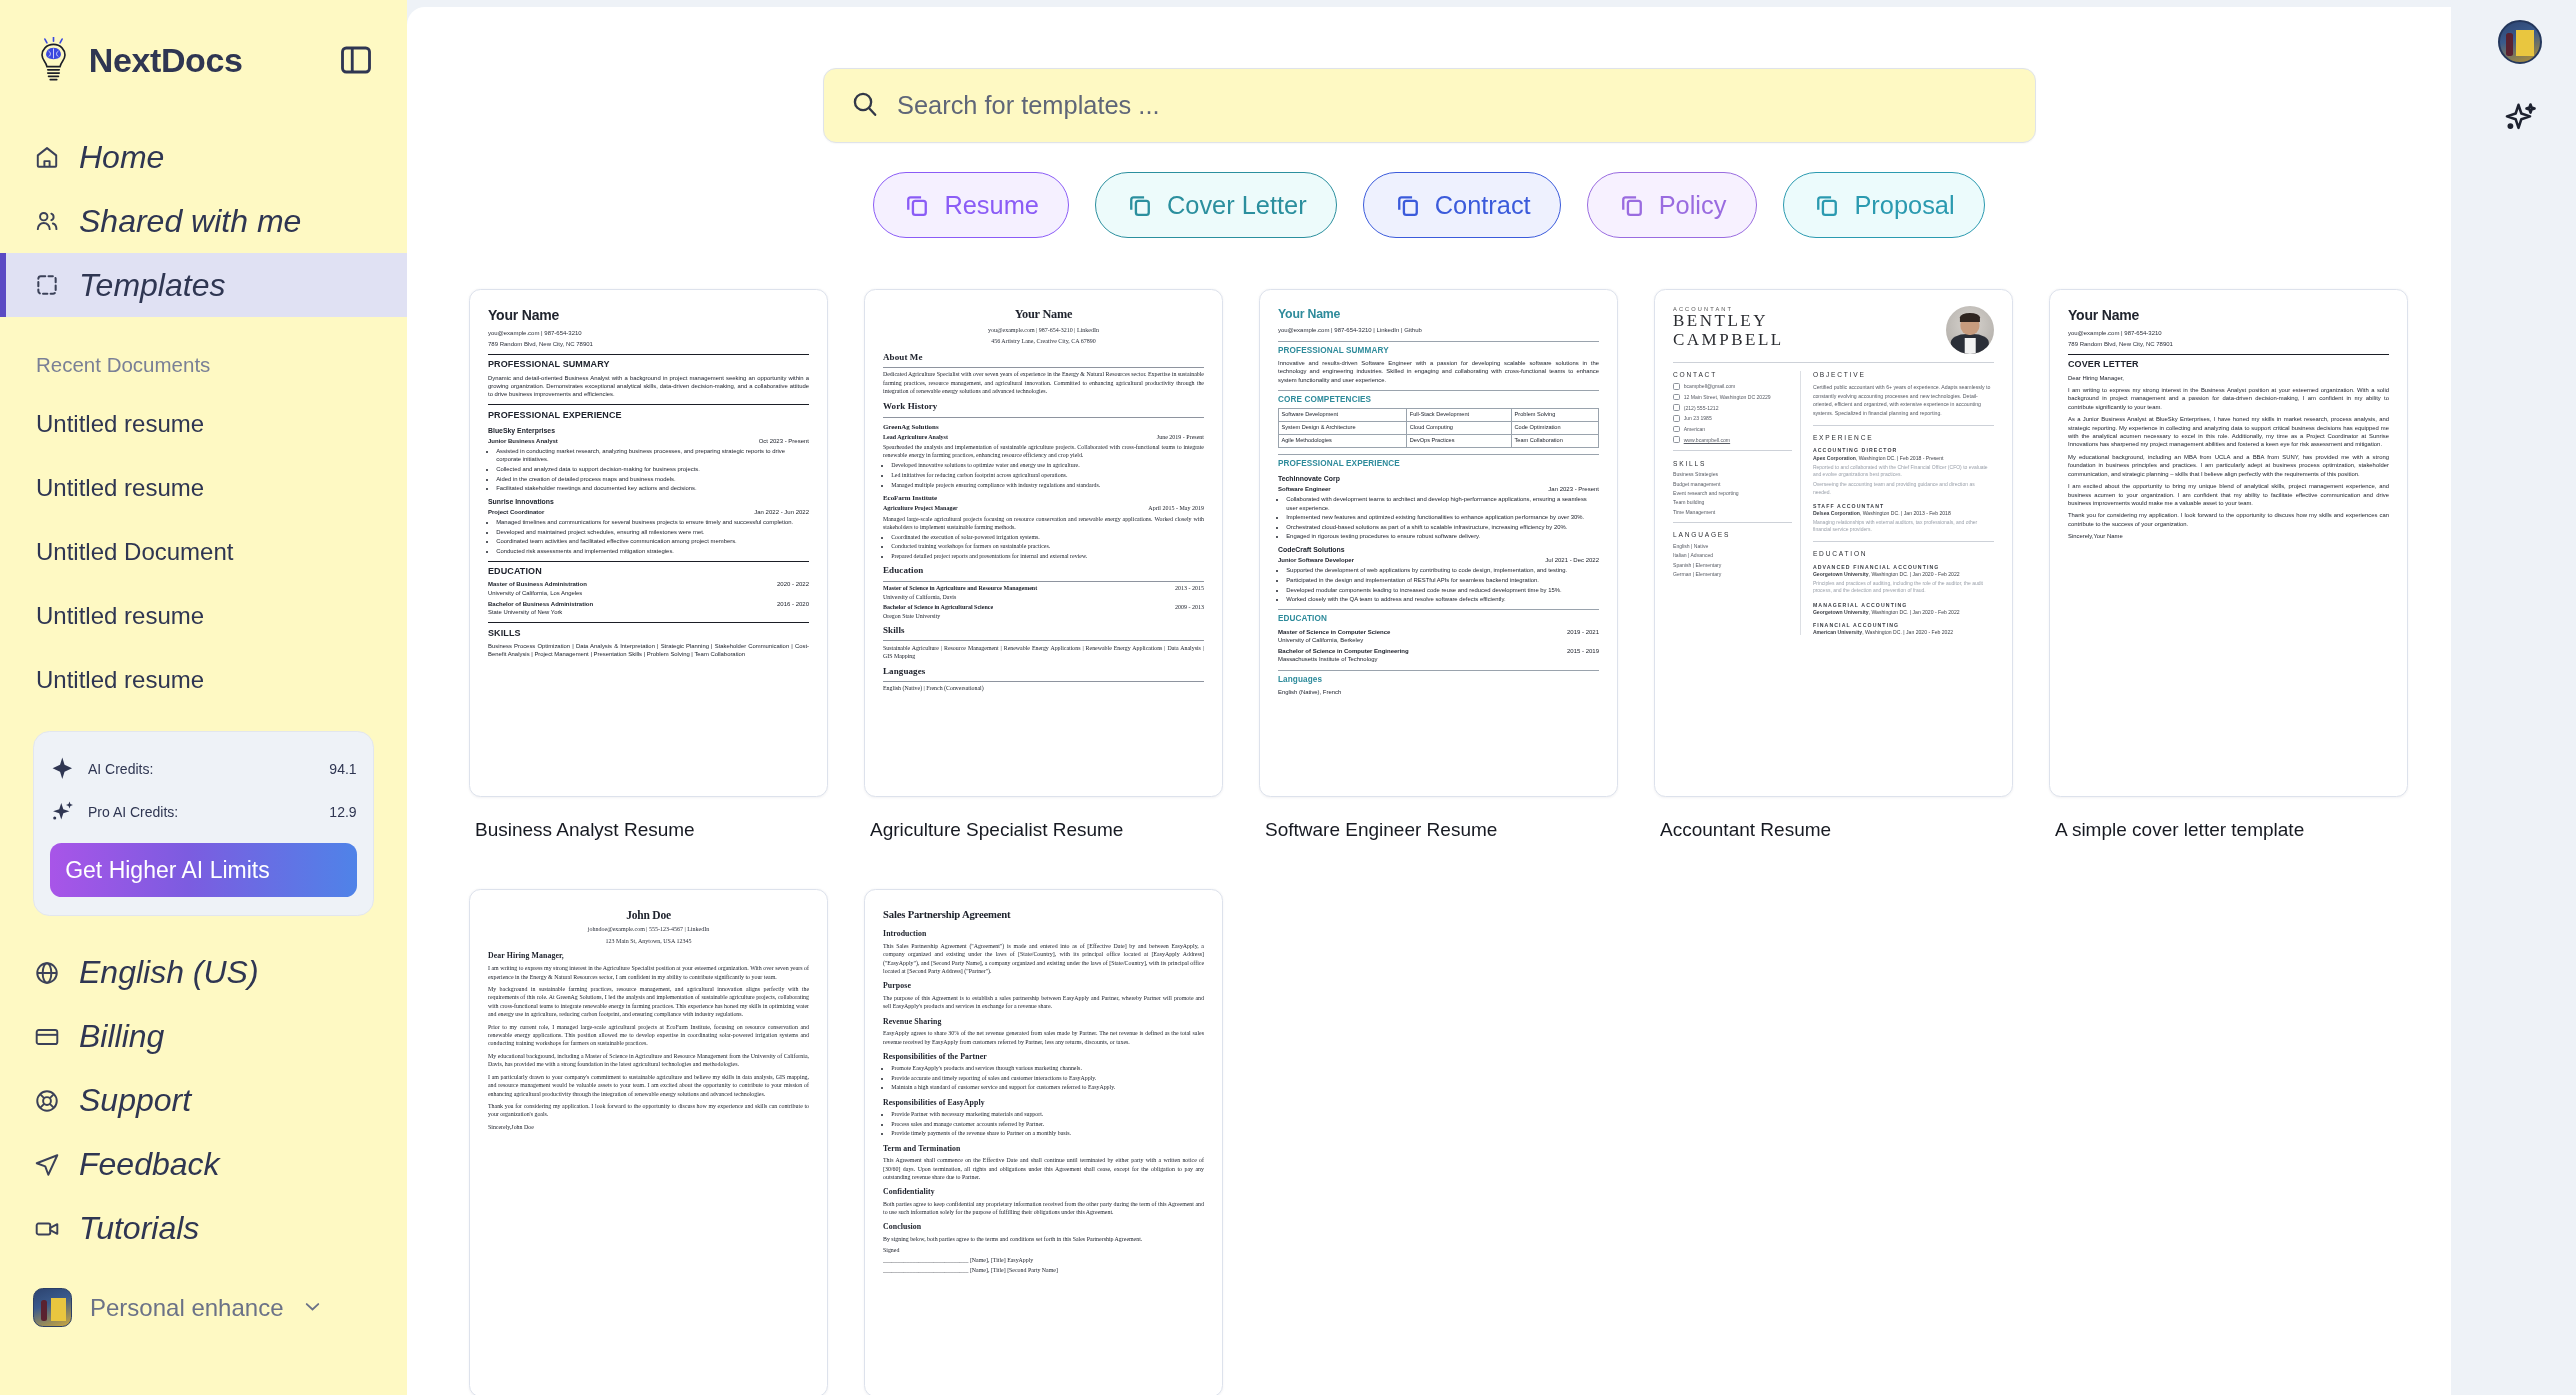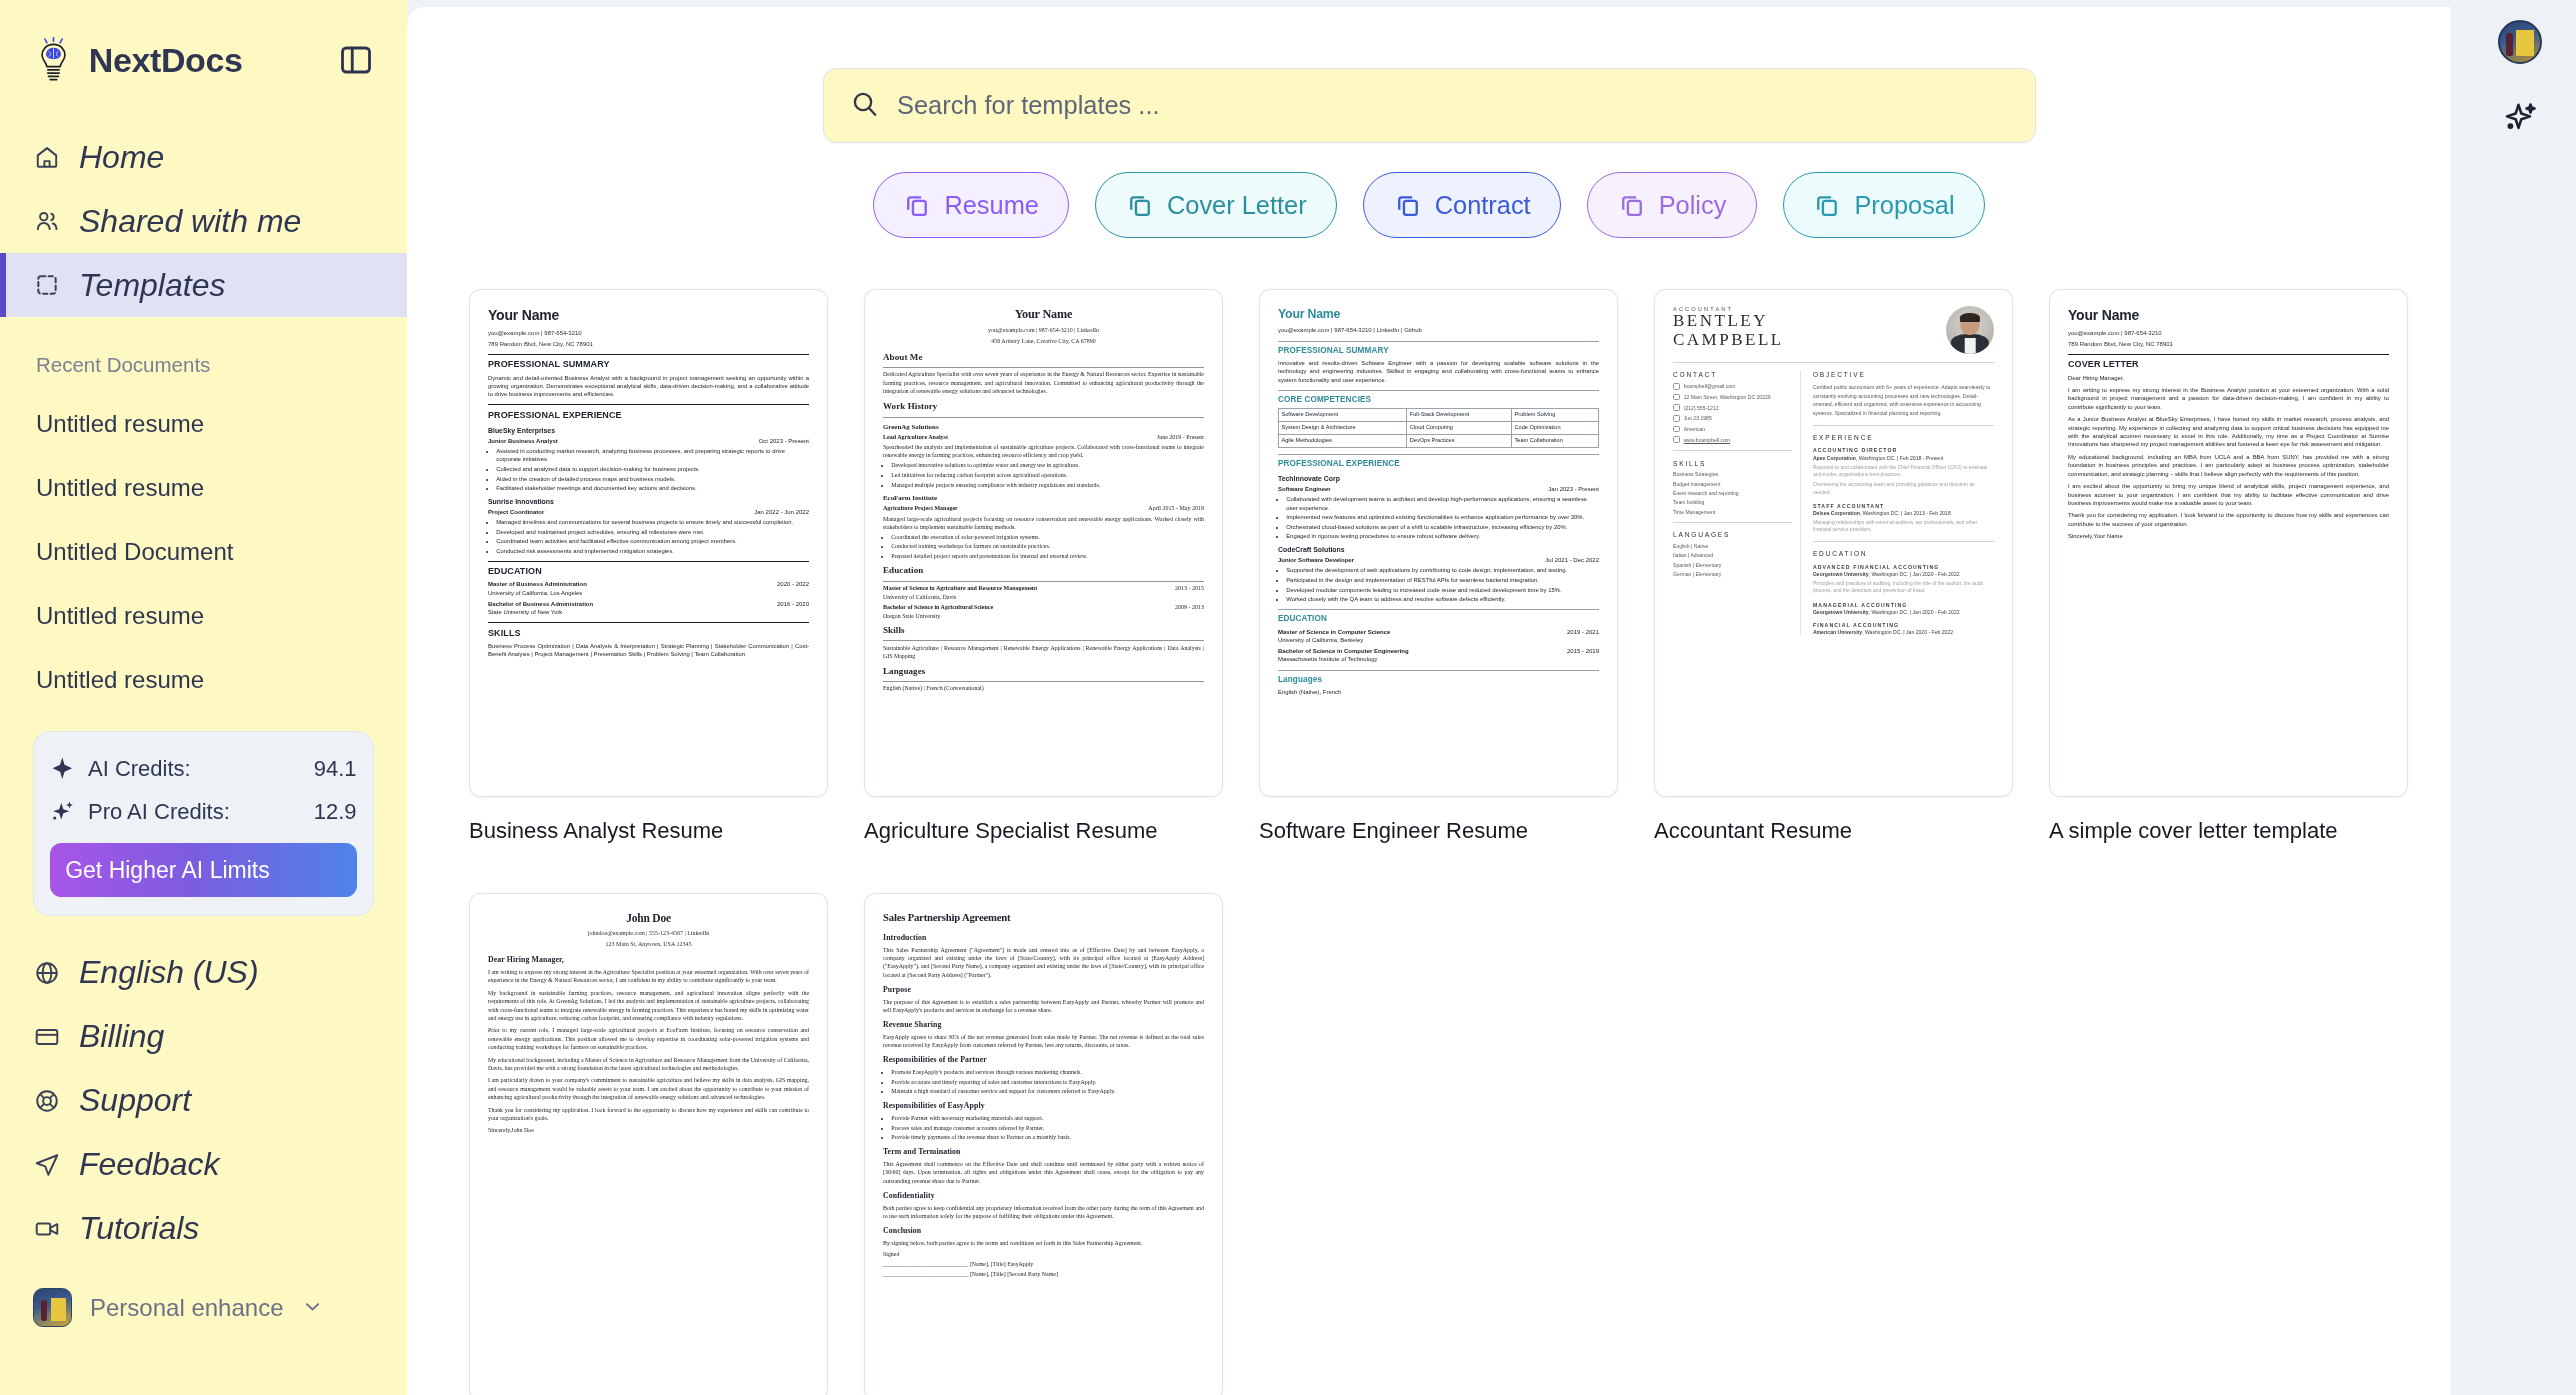--- a/index.html
+++ b/index.html
@@ -70,21 +70,21 @@
   }
 
   .credits-card {
     margin: 19.7px 33px 0 33px;
     border: 1.6px solid #e2e6ee; border-radius: 16.4px;
     padding: 14.8px 16.4px 18px 16.4px;
     background: #eef2f7;
   }
   .credit-row {
     display: flex; align-items: center; gap: 13px;
-    font-size: 22px; color: #2f3652; height: 43px;
+    font-size: 14px; color: #2f3652; height: 43px;
   }
   .credit-row .ico { width: 24.6px; height: 24.6px; flex: 0 0 24.6px; display:flex; }
   .credit-row .cname { flex: 1; }
   .credit-row .cval { font-weight: 400; }
   .upgrade-btn {
     margin-top: 9.8px; height: 54px; border-radius: 11.5px;
     background: linear-gradient(90deg, #a855e8 0%, #7c5ce0 45%, #4f83e8 100%);
     color: #fff; font-size: 23px;
     display: flex; align-items: center; padding-left: 14.8px;
     cursor: pointer;
@@ -149,21 +149,21 @@
   .card { width: 395px; }
   .thumb {
     width: 359px; height: 508px;
     border: 1.6px solid #dde2ec; border-radius: 11.5px;
     background: #fff; overflow: hidden;
     cursor: pointer; position: relative;
     box-shadow: 0 0.8px 2.5px rgba(30,40,70,.06);
   }
   .card-title {
     margin-top: 21px; width: 344px;
-    font-size: 22px; color: #171a22; line-height: 1.22;
+    font-size: 19px; color: #171a22; line-height: 1.22; margin-left: 6px;
   }
   .thumb-inner {
     position: absolute; inset: 0;
     padding: 16.4px 18px;
     transform-origin: top left;
   }
 
   
   .d { font-size: 5.9px; line-height: 1.42; color: #20242e; }
   .d.serif { font-family: "Liberation Serif", serif; }

